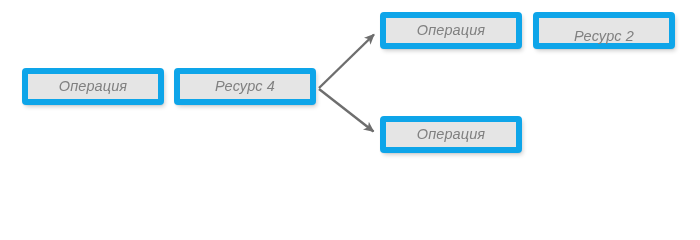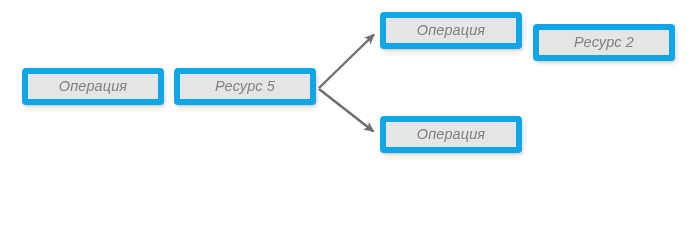--- a/index.html
+++ b/index.html
@@ -63,28 +63,28 @@
     </defs>
     <line x1="319" y1="88" x2="374" y2="34.5" stroke="#6e6e6e" stroke-width="2.4" marker-end="url(#arrowhead)"></line>
     <line x1="319" y1="89" x2="373.5" y2="131.5" stroke="#6e6e6e" stroke-width="2.4" marker-end="url(#arrowhead)"></line>
   </svg>
 
   <div class="node" style="left:22px;  top:68px;  width:142px; height:37px;">
     <span class="node-label">Операция</span>
   </div>
 
   <div class="node" style="left:174px; top:68px;  width:142px; height:37px;">
-    <span class="node-label">Ресурс 5</span>
+    <span class="node-label">Ресурс 4</span>
   </div>
 
   <div class="node" style="left:380px; top:12px;  width:142px; height:37px;">
     <span class="node-label">Операция</span>
   </div>
 
-  <div class="node" style="left:533px; top:24px;  width:142px; height:37px;">
+  <div class="node" style="left:533px; top:12px;  width:142px; height:37px;align-items:flex-end;">
     <span class="node-label">Ресурс 2</span>
   </div>
 
   <div class="node" style="left:380px; top:116px; width:142px; height:37px;">
     <span class="node-label">Операция</span>
   </div>
 
 
 </div>
 

